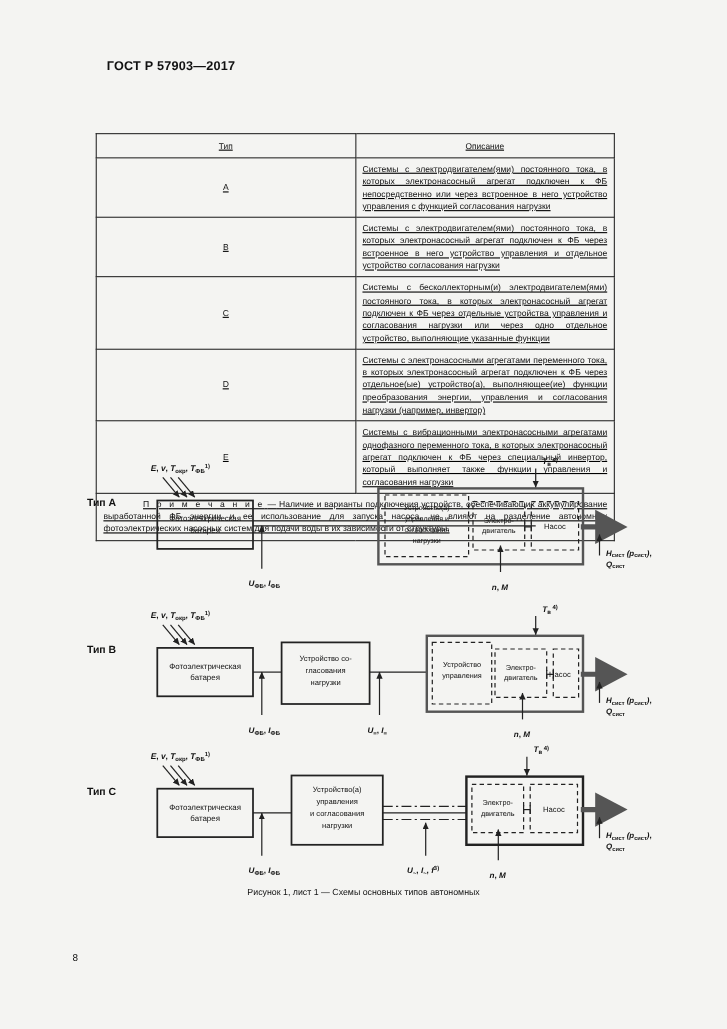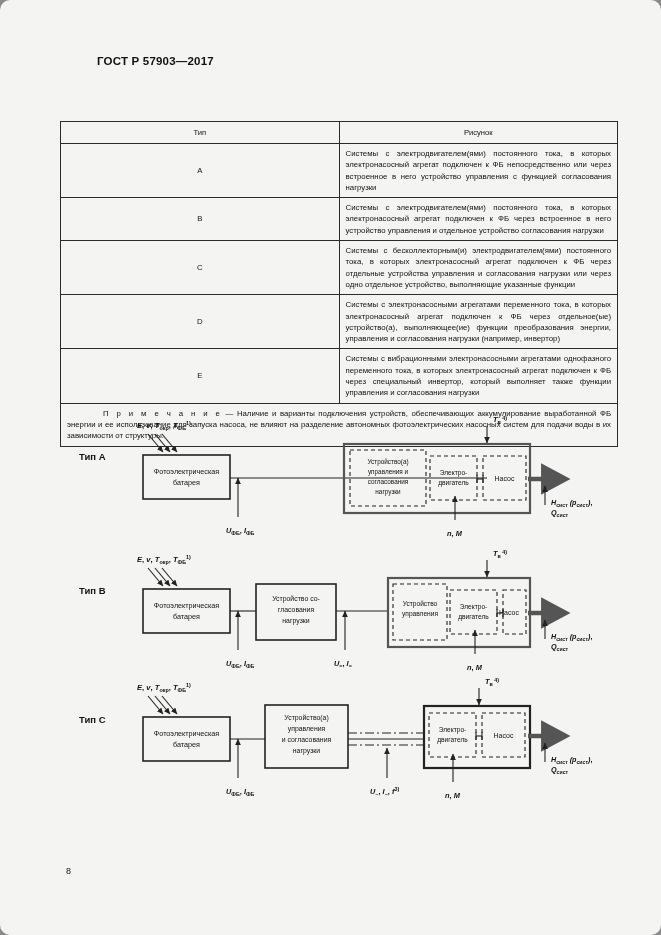--- a/index.html
+++ b/index.html
@@ -10,21 +10,20 @@
   body {
     font-family: "Liberation Sans", sans-serif;
   }
   .page {
     position: relative;
     width: 661px;
     height: 935px;
     background: #f4f4f2;
     overflow: hidden;
     box-sizing: border-box;
-    border-radius: 10px;
   }
   .std-header {
     position: absolute;
     left: 97px;
     top: 55px;
     font-size: 11.5px;
     font-weight: bold;
     letter-spacing: 0.2px;
     color: #111;
   }
@@ -36,25 +35,26 @@
     font-size: 8.2px;
     color: #111;
     line-height: 1.5;
   }
   .table-caption .sp {
     letter-spacing: 2.2px;
   }
   
   table.types {
     position: absolute;
-    left: 60px;
+    left: 87px;
     top: 121px;
-    width: 558px;
+    width: 472px;
     border-collapse: collapse;
     table-layout: fixed;
+    text-decoration: underline;
   }
   table.types td, table.types th {
     border: 1px solid #2b2b2b;
     padding: 4px 6px;
     font-size: 7.8px;
     line-height: 1.45;
     color: #111;
     vertical-align: middle;
     font-weight: normal;
   }
@@ -114,21 +114,21 @@
 
 <div class="page">
 
   <div class="std-header">ГОСТ Р 57903—2017</div>
 
 
   <table class="types">
     <thead>
       <tr>
         <th class="hdr typecell">Тип</th>
-        <th class="hdr">Рисунок</th>
+        <th class="hdr">Описание</th>
       </tr>
     </thead>
     <tbody>
       <tr>
         <td class="typecell">A</td>
         <td class="desccell">Системы с электродвигателем(ями) постоянного тока, в которых электронасосный агрегат подключен к ФБ непосредственно или через встроенное в него устройство управления с функцией согласования нагрузки</td>
       </tr>
       <tr>
         <td class="typecell">B</td>
         <td class="desccell">Системы с электродвигателем(ями) постоянного тока, в которых электронасосный агрегат подключен к ФБ через встроенное в него устройство управления и отдельное устройство согласования нагрузки</td>
@@ -354,17 +354,18 @@
       <text x="551" y="762" font-size="7.2" font-style="italic" font-weight="bold">
         H<tspan font-size="5.2" dy="1.8" font-style="normal">сист</tspan><tspan dy="-1.8"> (p</tspan><tspan font-size="5.2" dy="1.8" font-style="normal">сист</tspan><tspan dy="-1.8">)</tspan><tspan font-style="normal">,</tspan>
       </text>
       <text x="551" y="772" font-size="7.2" font-style="italic" font-weight="bold">
         Q<tspan font-size="5.2" dy="1.8" font-style="normal">сист</tspan>
       </text>
     </g>
   </svg>
 
   <div class="figcap">
+    <div>Рисунок 1, лист 1 — Схемы основных типов автономных</div>
   </div>
 
   <div class="pagenum">8</div>
 
 </div>
 
 </body></html>

